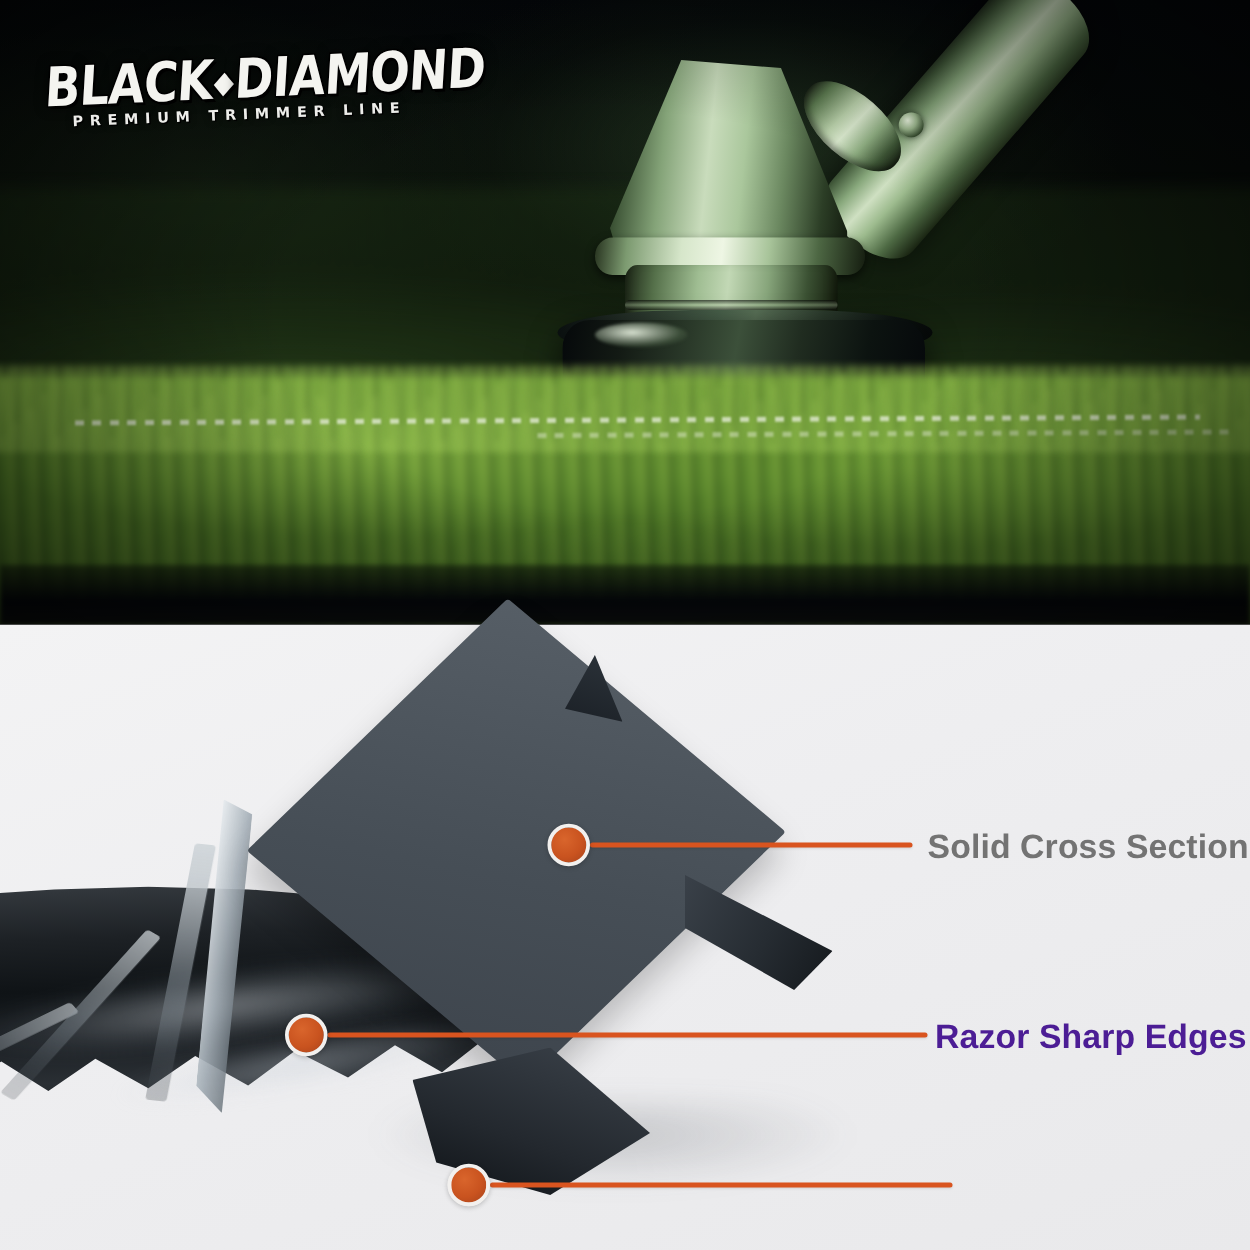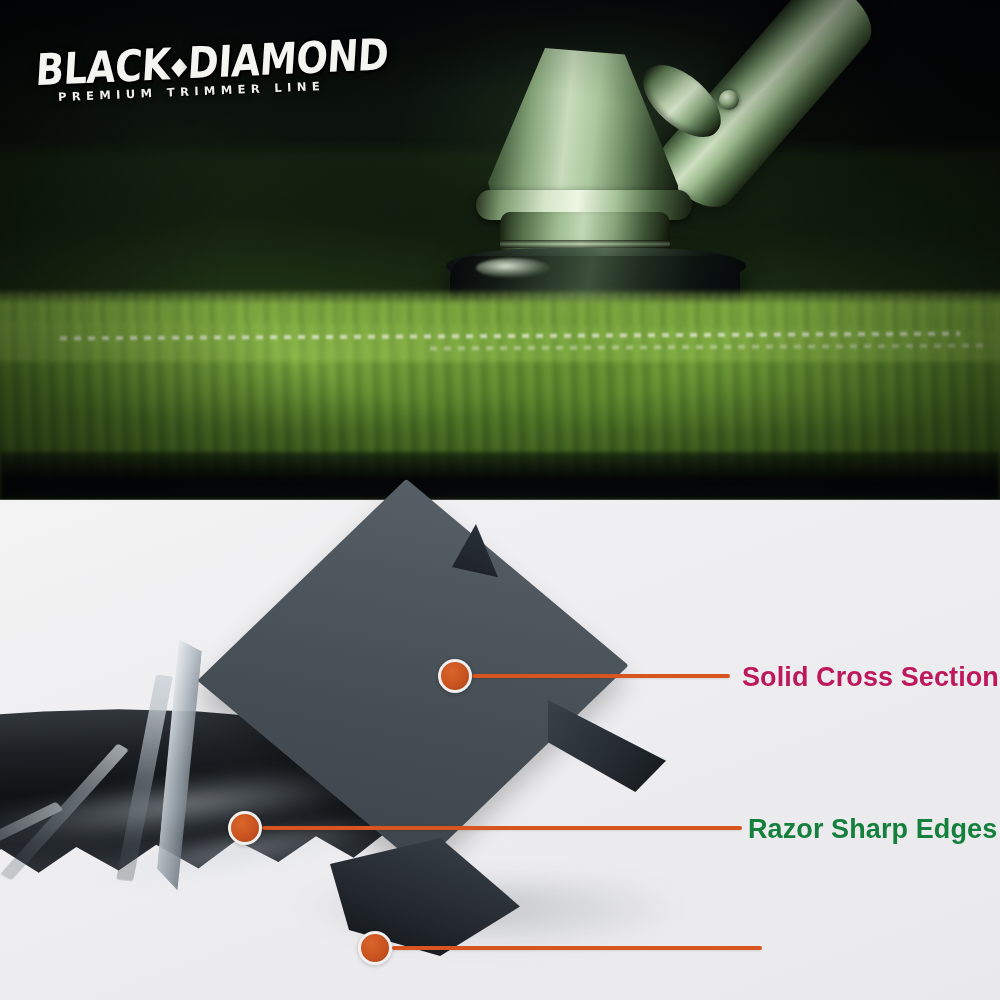--- a/index.html
+++ b/index.html
@@ -379,22 +379,22 @@
   </div>
 
   <div class="face-shadow"></div>
   <div class="face"></div>
   <div class="face-edge-r"></div>
   <div class="face-edge-b"></div>
   <div class="face-apex-dark"></div>
 
   <div class="callout-line" id="cl0" style="left: 472px; top: 674px; width: 258px; background: rgb(217, 84, 31);"></div>
   <div class="callout-dot" id="cd0" style="left: 438px; top: 659px;"></div>
-  <div class="callout-label" id="ct0" style="left: 742px; top: 662px; color: #be185d;">Solid Cross Section</div>
+  <div class="callout-label" id="ct0" style="left: 742px; top: 662px; color: #737373;">Solid Cross Section</div>
 
   <div class="callout-line" id="cl1" style="left: 262px; top: 826px; width: 480px; background: rgb(217, 84, 31);"></div>
   <div class="callout-dot" id="cd1" style="left: 228px; top: 811px;"></div>
-  <div class="callout-label" id="ct1" style="left: 748px; top: 814px; color: #15803d;">Razor Sharp Edges</div>
+  <div class="callout-label" id="ct1" style="left: 748px; top: 814px; color: #4c1d95;">Razor Sharp Edges</div>
 
   <div class="callout-line" id="cl2" style="left: 392px; top: 946px; width: 370px; background: rgb(217, 84, 31);"></div>
   <div class="callout-dot" id="cd2" style="left: 358px; top: 931px;"></div>
 
 </div>
 
 </body></html>

